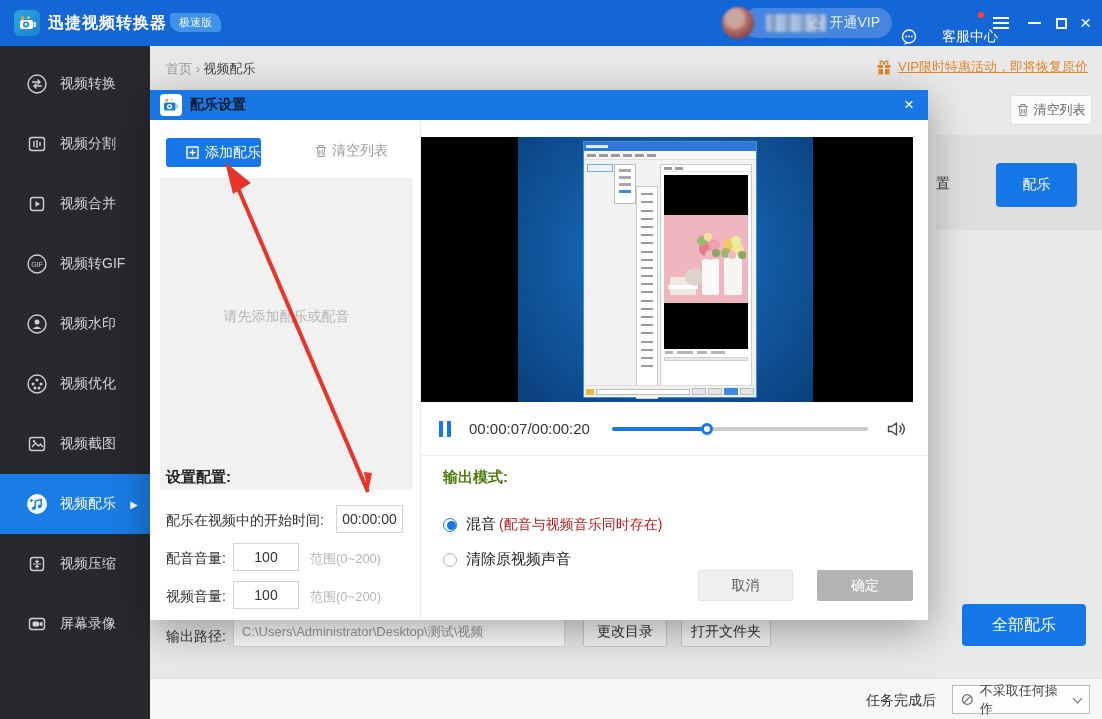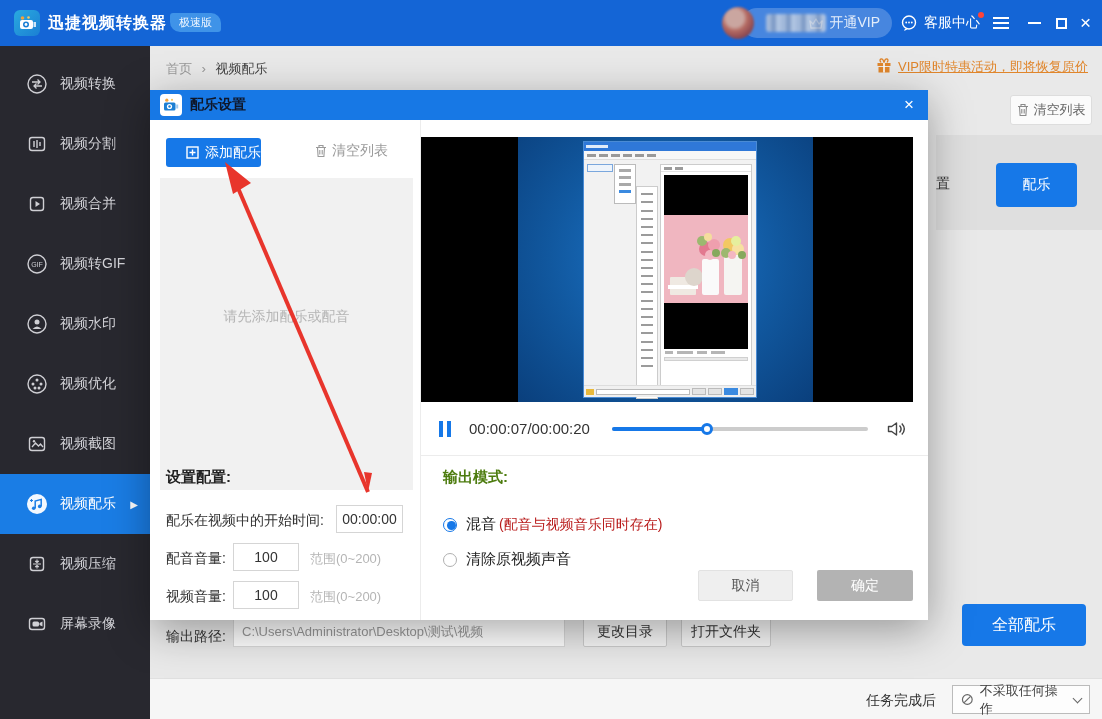--- a/index.html
+++ b/index.html
@@ -17,43 +17,43 @@
             background:radial-gradient(circle at 40% 35%,#caa6a0 0 30%,#b46a62 45%,#8d4a52 70%,#6e3d49 100%);
             filter:blur(1px); z-index:2; }
   .vip-pill { position:absolute; left:742px; top:8px; width:150px; height:30px; border-radius:15px;
               background:rgba(255,255,255,.22); display:flex; align-items:center; justify-content:flex-end;
               padding-right:12px; gap:5px; }
   .vip-mosaic { position:absolute; left:24px; top:6px; width:60px; height:18px; border-radius:3px;
                 background:repeating-linear-gradient(90deg,#b9c6da 0 5px,#8fa3c2 5px 10px,#c9d3e2 10px 15px);
                 filter:blur(1.5px); opacity:.8; }
   .vip-label { color:rgba(255,255,255,.85); font-size:14px; }
   .tb-item { position:absolute; top:0; height:46px; display:flex; align-items:center; color:#fff; }
-  .service { left:900px; gap:6px; font-size:14px; }
+  .service { left:900px; gap:24px; font-size:14px;align-items:flex-end; }
   .red-dot { position:absolute; left:978px; top:12px; width:6px; height:6px; border-radius:50%; background:#ff4438; }
   .hamburger { left:992px; width:18px; flex-direction:column; justify-content:center; gap:3px; }
   .hamburger i { display:block; width:16px; height:2px; background:#fff; }
   .win-btn { cursor:default; }
   .min { left:1028px; } .min i { display:block; width:13px; height:2px; background:#fff; }
   .max { left:1056px; } .max i { display:block; width:11px; height:11px; border:2px solid #fff; }
   .close { left:1080px; font-size:19px; }
 
   
   .sidebar { position:absolute; left:0; top:46px; width:150px; height:673px; background:#28282f; }
   .side-item { position:relative; height:60px; display:flex; align-items:center; gap:12px; padding-left:26px;
                color:#d3d3d8; font-size:14px; cursor:pointer; }
   .side-item:first-child { margin-top:8px; }
   .side-item.active { background:#1a7de5; color:#fff; }
   .side-item svg { flex:0 0 auto; }
   .side-arrow { position:absolute; right:12px; font-size:10px; color:#fff; }
 
   
   .main { position:absolute; left:150px; top:46px; width:952px; height:673px; background:#e9e9e9; }
-  .breadcrumb { position:absolute; left:16px; top:14px; font-size:13px; color:#999;font-family:Liberation Mono, monospace; }
+  .breadcrumb { position:absolute; left:16px; top:14px; font-size:13px; color:#999; }
   .breadcrumb b { color:#444; font-weight:normal; }
-  .promo { position:absolute; right:14px; top:12px; display:flex; gap:6px;
+  .promo { position:absolute; right:14px; top:12px; display:flex; align-items:center; gap:6px;
            color:#e0862c; font-size:13px; }
   .promo u { cursor:pointer; }
   .bg-clear-btn { position:absolute; right:10px; top:49px; width:82px; height:30px; background:#fbfbfb;
                   border:1px solid #ddd; border-radius:3px; display:flex; align-items:center; justify-content:center;
                   gap:5px; font-size:13px; color:#666; }
   .bg-card { position:absolute; left:786px; top:89px; width:166px; height:95px; background:#dfdfdf; overflow:hidden; }
   .bg-card-label { position:absolute; left:0px; top:40px; font-size:14px; color:#333; }
   .bg-music-btn { position:absolute; left:60px; top:28px; width:81px; height:44px; background:#1678e8; color:#fff;
                   border:none; border-radius:4px; font-size:14px; cursor:pointer; }
   .out-row { position:absolute; left:0; top:571px; width:952px; height:45px; }

